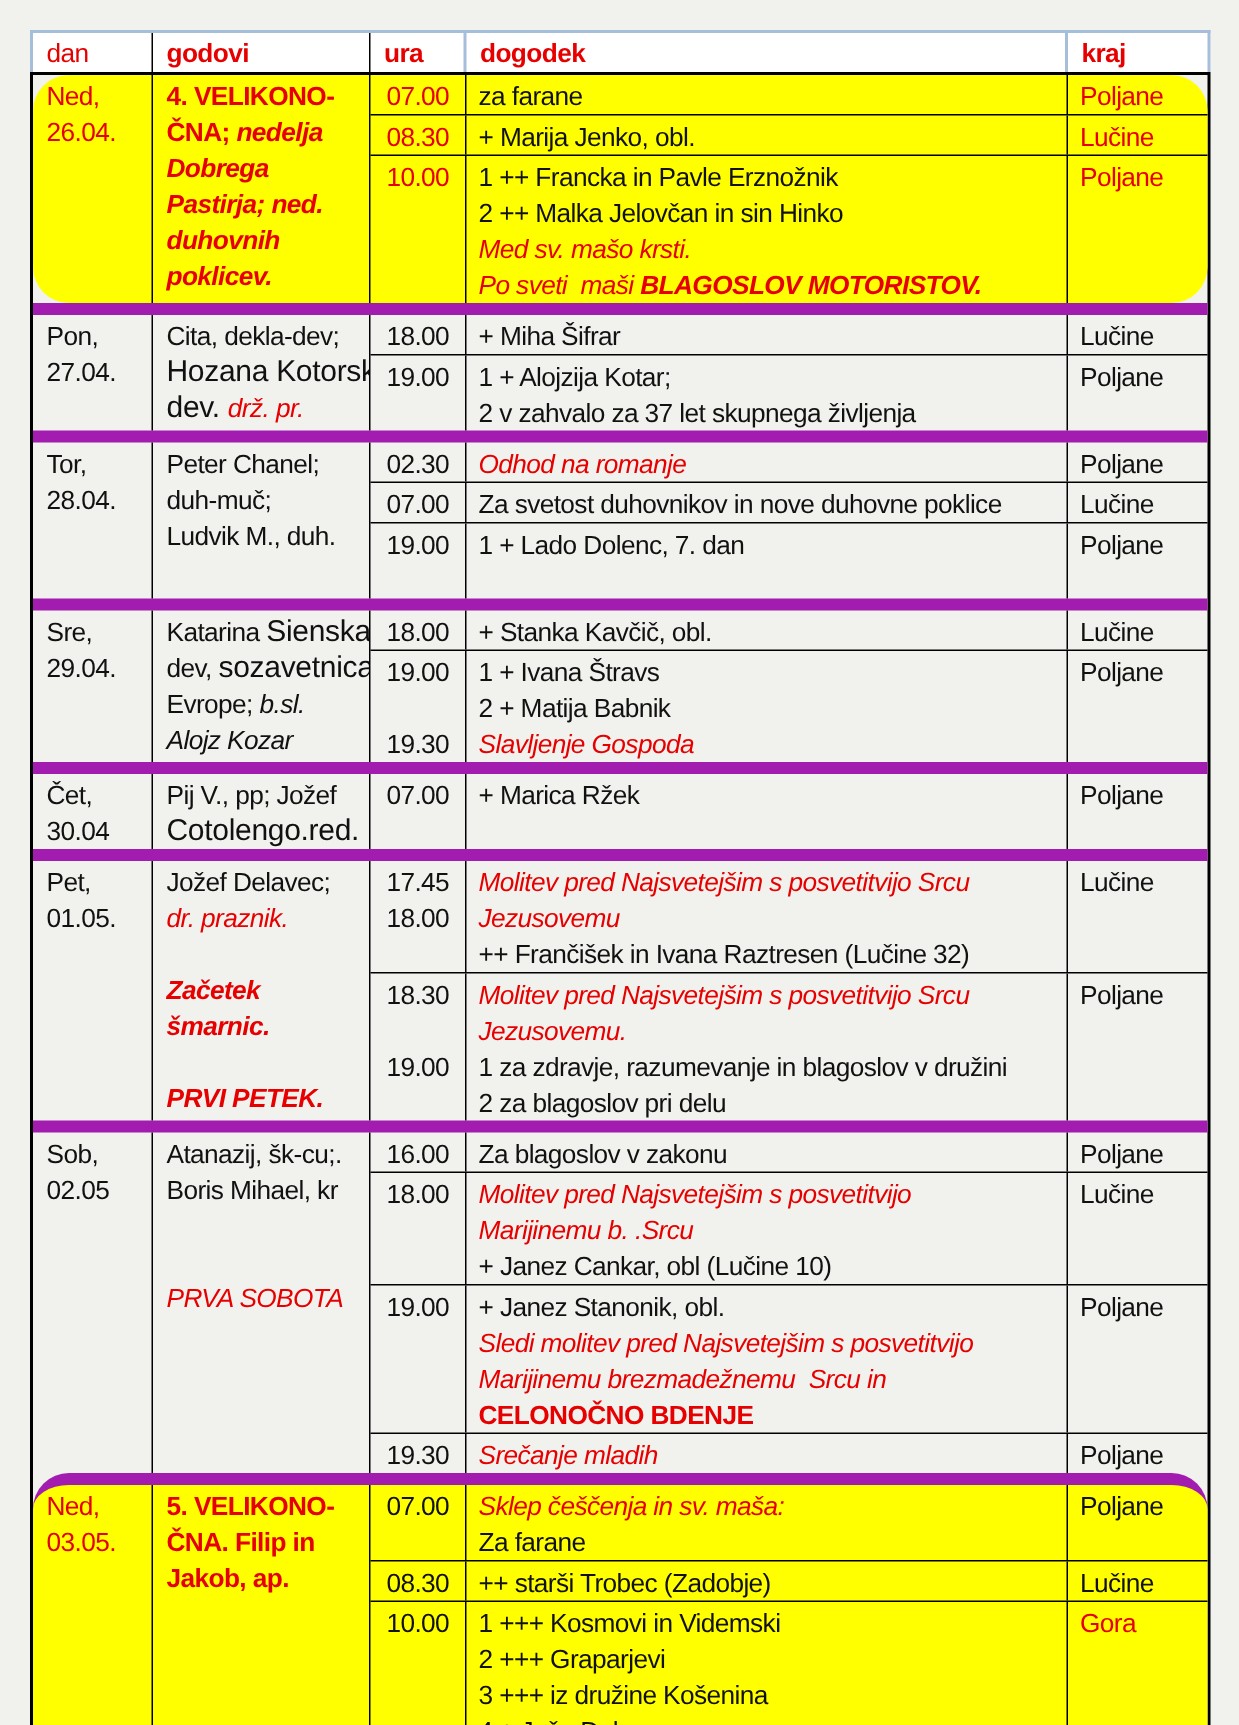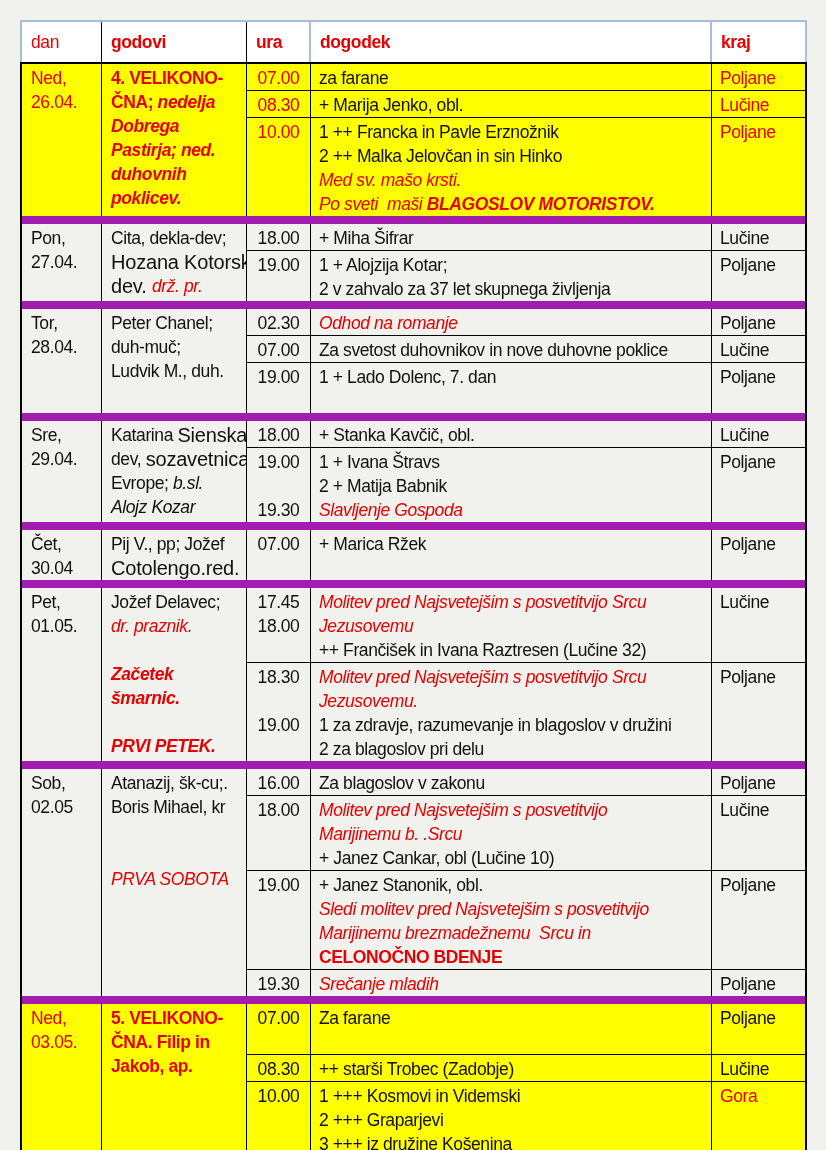--- a/index.html
+++ b/index.html
@@ -6,29 +6,29 @@
   body{
     width:826px;height:1150px;position:relative;
     background:#f1f1ee;
     font-family:"Liberation Sans", sans-serif;
     font-size:17.5px;letter-spacing:-0.4px;color:#111;
     overflow:hidden;
   }
   .table{position:absolute;left:20px;top:20px;width:787px;}
   
   .hdr{display:flex;background:#ffffff;border:2px solid #a7bedb;border-bottom:none;box-sizing:border-box;}
-  .hc{height:40px;display:flex;align-items:center;padding-left:9px;box-sizing:border-box;
+  .hc{height:26px;display:flex;align-items:center;padding-left:9px;box-sizing:border-box;
       color:#e60000;font-weight:bold;border-right:2px solid #a7bedb;white-space:pre;}
   .hc:last-child{border-right:none;}
   .hc.reg{font-weight:normal;}
   
   .tbody{border:2px solid #000;box-sizing:border-box;}
   .block{display:flex;align-items:stretch;box-sizing:border-box;}
   .block + .block{border-top:8px solid #a21caf;}
-  .block.yellow{background:#ffff00;}
+  .block.yellow{background:#ffff00;border-radius:24px;}
   .cell{box-sizing:border-box;padding-top:2px;overflow:hidden;}
   .dan{flex:0 0 80px;border-right:1.5px solid #000;}
   .godovi{flex:0 0 145px;border-right:1.5px solid #000;}
   .subrows{flex:1;display:flex;flex-direction:column;}
   .subrow{display:flex;align-items:stretch;border-bottom:1.5px solid #000;}
   .subrow:last-child{border-bottom:none;flex:1;}
   .ura{flex:0 0 64px;border-right:1.5px solid #000;}
   .dogodek{flex:0 0 401px;border-right:1.5px solid #000;}
   .kraj{flex:1;}
   .line{height:24px;display:flex;align-items:center;white-space:pre;padding-left:9px;}
@@ -401,20 +401,21 @@
           <div class="line"><span class="seg r b">ČNA. Filip in</span></div>
           <div class="line"><span class="seg r b">Jakob, ap.</span></div>
         </div>
         <div class="subrows">
           <div class="subrow">
             <div class="cell ura">
               <div class="line"><span class="seg ">07.00</span></div>
               <div class="line"></div>
             </div>
             <div class="cell dogodek">
+              <div class="line"><span class="seg r i">Sklep češčenja in sv. maša:</span></div>
               <div class="line"><span class="seg ">Za farane</span></div>
             </div>
             <div class="cell kraj">
               <div class="line"><span class="seg ">Poljane</span></div>
               <div class="line"></div>
             </div>
           </div>
           <div class="subrow">
             <div class="cell ura">
               <div class="line"><span class="seg ">08.30</span></div>

